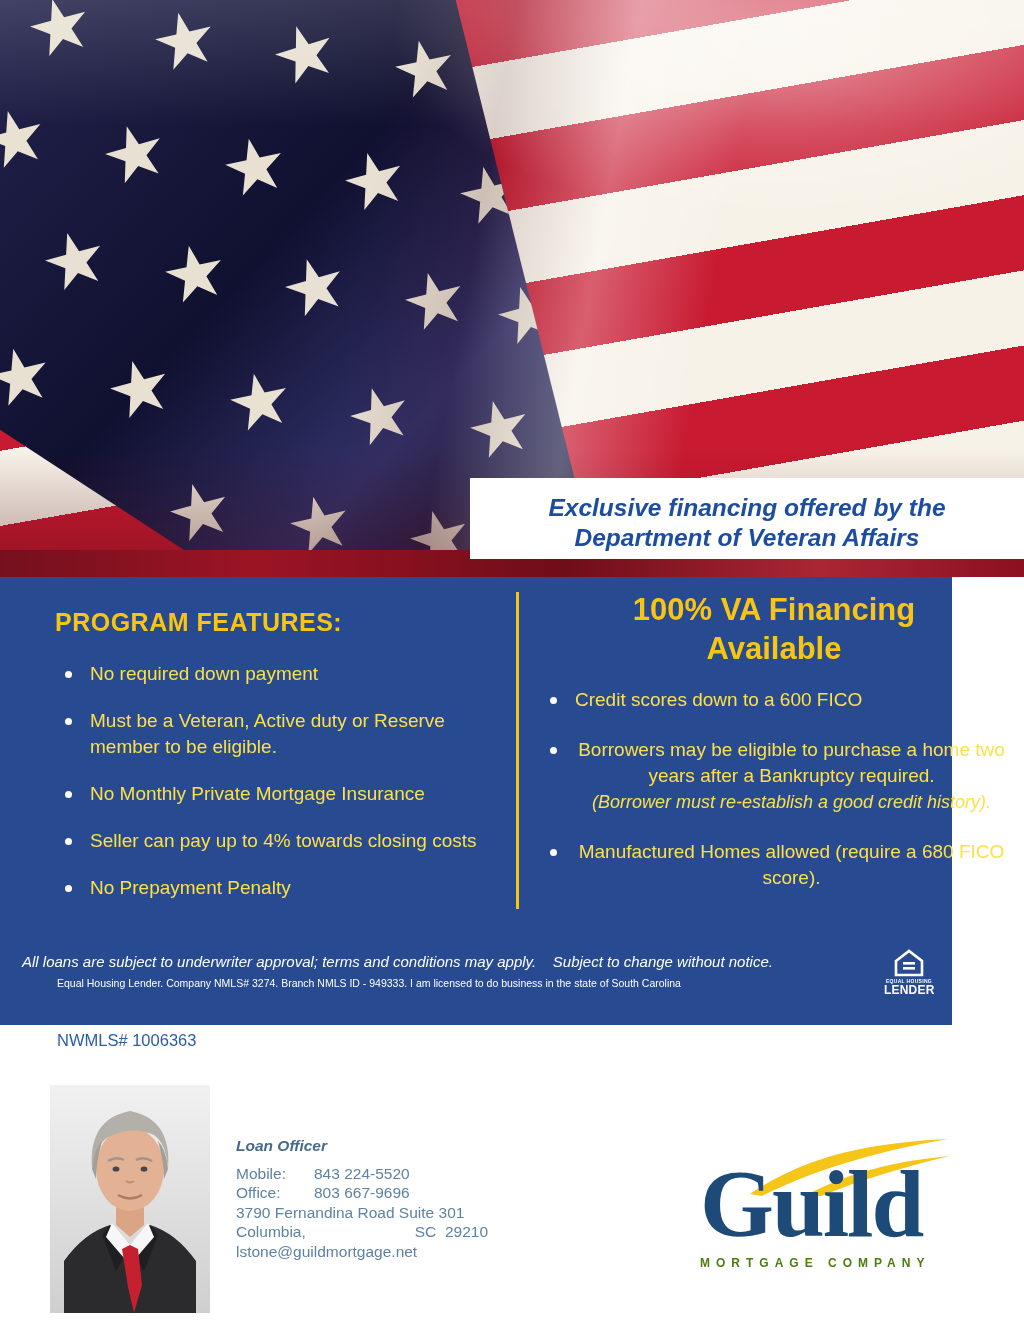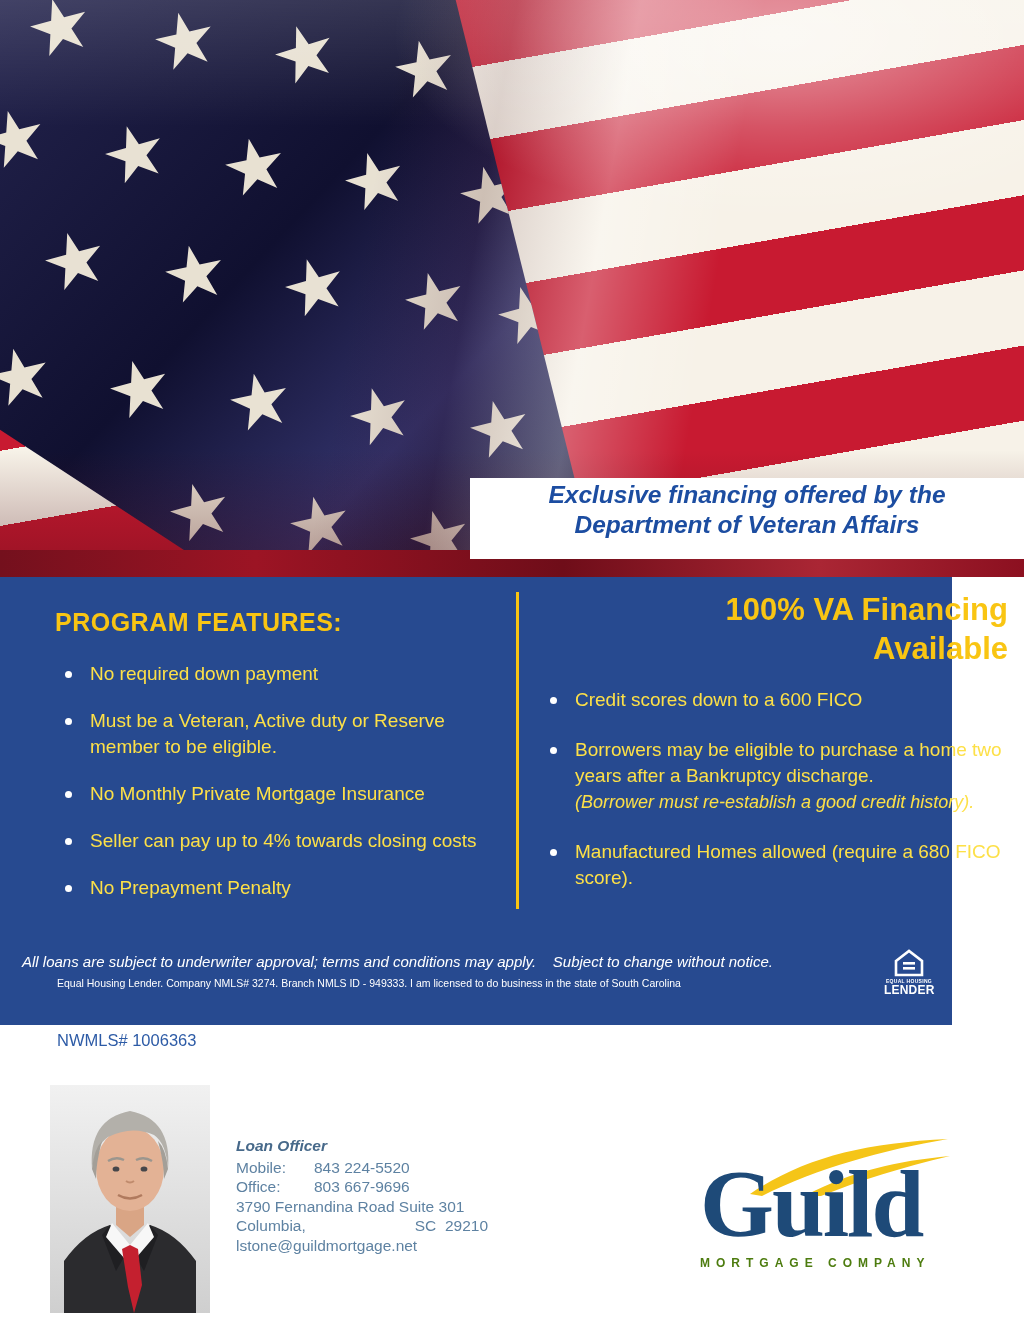--- a/index.html
+++ b/index.html
@@ -17,57 +17,57 @@
   .flag .sheen { position:absolute; inset:0; pointer-events:none;
     background:
       radial-gradient(ellipse 620px 300px at 76% 6%, rgba(255,255,255,0.5), rgba(255,255,255,0) 62%),
       linear-gradient(100deg, rgba(0,0,0,0) 36%, rgba(60,10,20,0.16) 46%, rgba(255,255,255,0.30) 57%, rgba(0,0,0,0) 68%),
       linear-gradient(to bottom, rgba(255,255,255,0.14), rgba(0,0,0,0) 22%, rgba(0,0,0,0) 78%, rgba(70,5,15,0.38) 100%);}
   .flag .fold-band { position:absolute; left:0; bottom:0; width:100%; height:27px;
     background: linear-gradient(to right, #74101d, #9c1424 25%, #6f0d19 55%, #aa2634 80%, #8c1020); }
 
   
   .banner { position:absolute; left:470px; top:478px; width:554px; height:81px;
-    background:#ffffff; text-align:center; padding-top:2px; }
+    background:#ffffff; text-align:center; padding-top:15px; }
   .banner .bline { font-size:24.5px; line-height:30px; font-weight:bold; font-style:italic; color:#1c4da1; }
 
   
   .blue-section { position:absolute; left:0; top:577px; width:952px; height:448px; background:#274a90; }
 
   .col-left { position:absolute; left:55px; top:31px; width:448px; }
   .col-left h2 { font-size:25px; font-weight:bold; color:#f9c513; letter-spacing:0.5px; margin-bottom:24px; }
   .bullet { display:flex; margin-bottom:21px; color:#fde047; font-size:19px; line-height:26px; }
   .bullet .dot { flex:0 0 auto; width:7px; height:7px; border-radius:50%; background:#ffffff; margin:10px 18px 0 10px; }
   .bullet .note { display:block; font-style:italic; font-size:18px; }
   .bullet .note:empty { display:none; }
 
   .divider { position:absolute; left:516px; top:15px; width:3px; height:317px; background:#f9c513; }
 
   .col-right { position:absolute; left:540px; top:13px; width:468px; }
-  .col-right h2 { text-align:right; font-size:31px; line-height:39px; font-weight:bold; color:#f9c513; margin-bottom:19px; }
-  .col-right .bullet { margin-bottom:24px; }
+  .col-right h2 { text-align:center; font-size:31px; line-height:39px; font-weight:bold; color:#f9c513; margin-bottom:19px; }
+  .col-right .bullet { margin-bottom:24px;text-align:center; }
 
   .disc1 { position:absolute; left:22px; top:376px; width:950px; color:#ffffff;
     font-size:15px; font-style:italic; white-space:pre-wrap; }
   .disc2 { position:absolute; left:57px; top:400px; width:880px; color:#ffffff; font-size:10.5px; }
 
   .ehl { position:absolute; right:18px; top:372px; width:50px; text-align:center; color:#ffffff; }
   .ehl svg { display:block; margin:0 auto 1px auto; }
   .ehl .ehl-top { font-size:5px; letter-spacing:0.3px; line-height:6px; font-weight:bold; }
   .ehl .ehl-bottom { font-size:12px; font-weight:bold; line-height:12px; letter-spacing:0.2px; }
 
   
   .nwmls { position:absolute; left:57px; top:1031px; font-size:16.5px; color:#2d5ba6; }
 
   .photo { position:absolute; left:50px; top:1085px; width:160px; height:228px; }
   .photo svg { display:block; }
 
   .contact { position:absolute; left:236px; top:1136px; width:260px; color:#5e82a2; font-size:15.5px; line-height:19.5px; }
   .contact .name { font-size:18px; line-height:22px; font-weight:bold; color:#47698a; }
-  .contact .title { font-size:15.5px; font-weight:bold; font-style:italic; color:#47698a; margin-bottom:2px; }
+  .contact .title { font-size:15.5px; font-weight:bold; font-style:italic; color:#47698a; margin-bottom:8px; }
   .contact .lbl { display:inline-block; width:78px; }
   .contact .city-line { display:flex; width:252px;gap:16px; }
   .contact .statezip { margin-left:auto; white-space:pre-wrap; }
 
   .guild { position:absolute; left:700px; top:1138px; width:258px; }
   .guild .swoosh { position:absolute; left:48px; top:0; }
   .guild .word { position:relative; margin-top:16px; font-family:"Liberation Serif", serif; font-weight:bold;
     font-size:95px; line-height:100px; color:#1e4a78; letter-spacing:-2px; }
   .guild .sub { margin-top:2px; font-size:12px; font-weight:bold; letter-spacing:6px; color:#4d7c0f; white-space:nowrap; }
 </style>
@@ -153,21 +153,21 @@
       <div class="bullet">
         <span class="dot"></span>
         <span>
           <span>Credit scores down to a 600 FICO</span>
           
         </span>
       </div>
       <div class="bullet">
         <span class="dot"></span>
         <span>
-          <span>Borrowers may be eligible to purchase a home two years after a Bankruptcy discharge.</span>
+          <span>Borrowers may be eligible to purchase a home two years after a Bankruptcy required.</span>
           <span class="note">(Borrower must re-establish a good credit history).</span>
         </span>
       </div>
       <div class="bullet">
         <span class="dot"></span>
         <span>
           <span>Manufactured Homes allowed (require a 680 FICO score).</span>
           
         </span>
       </div>

